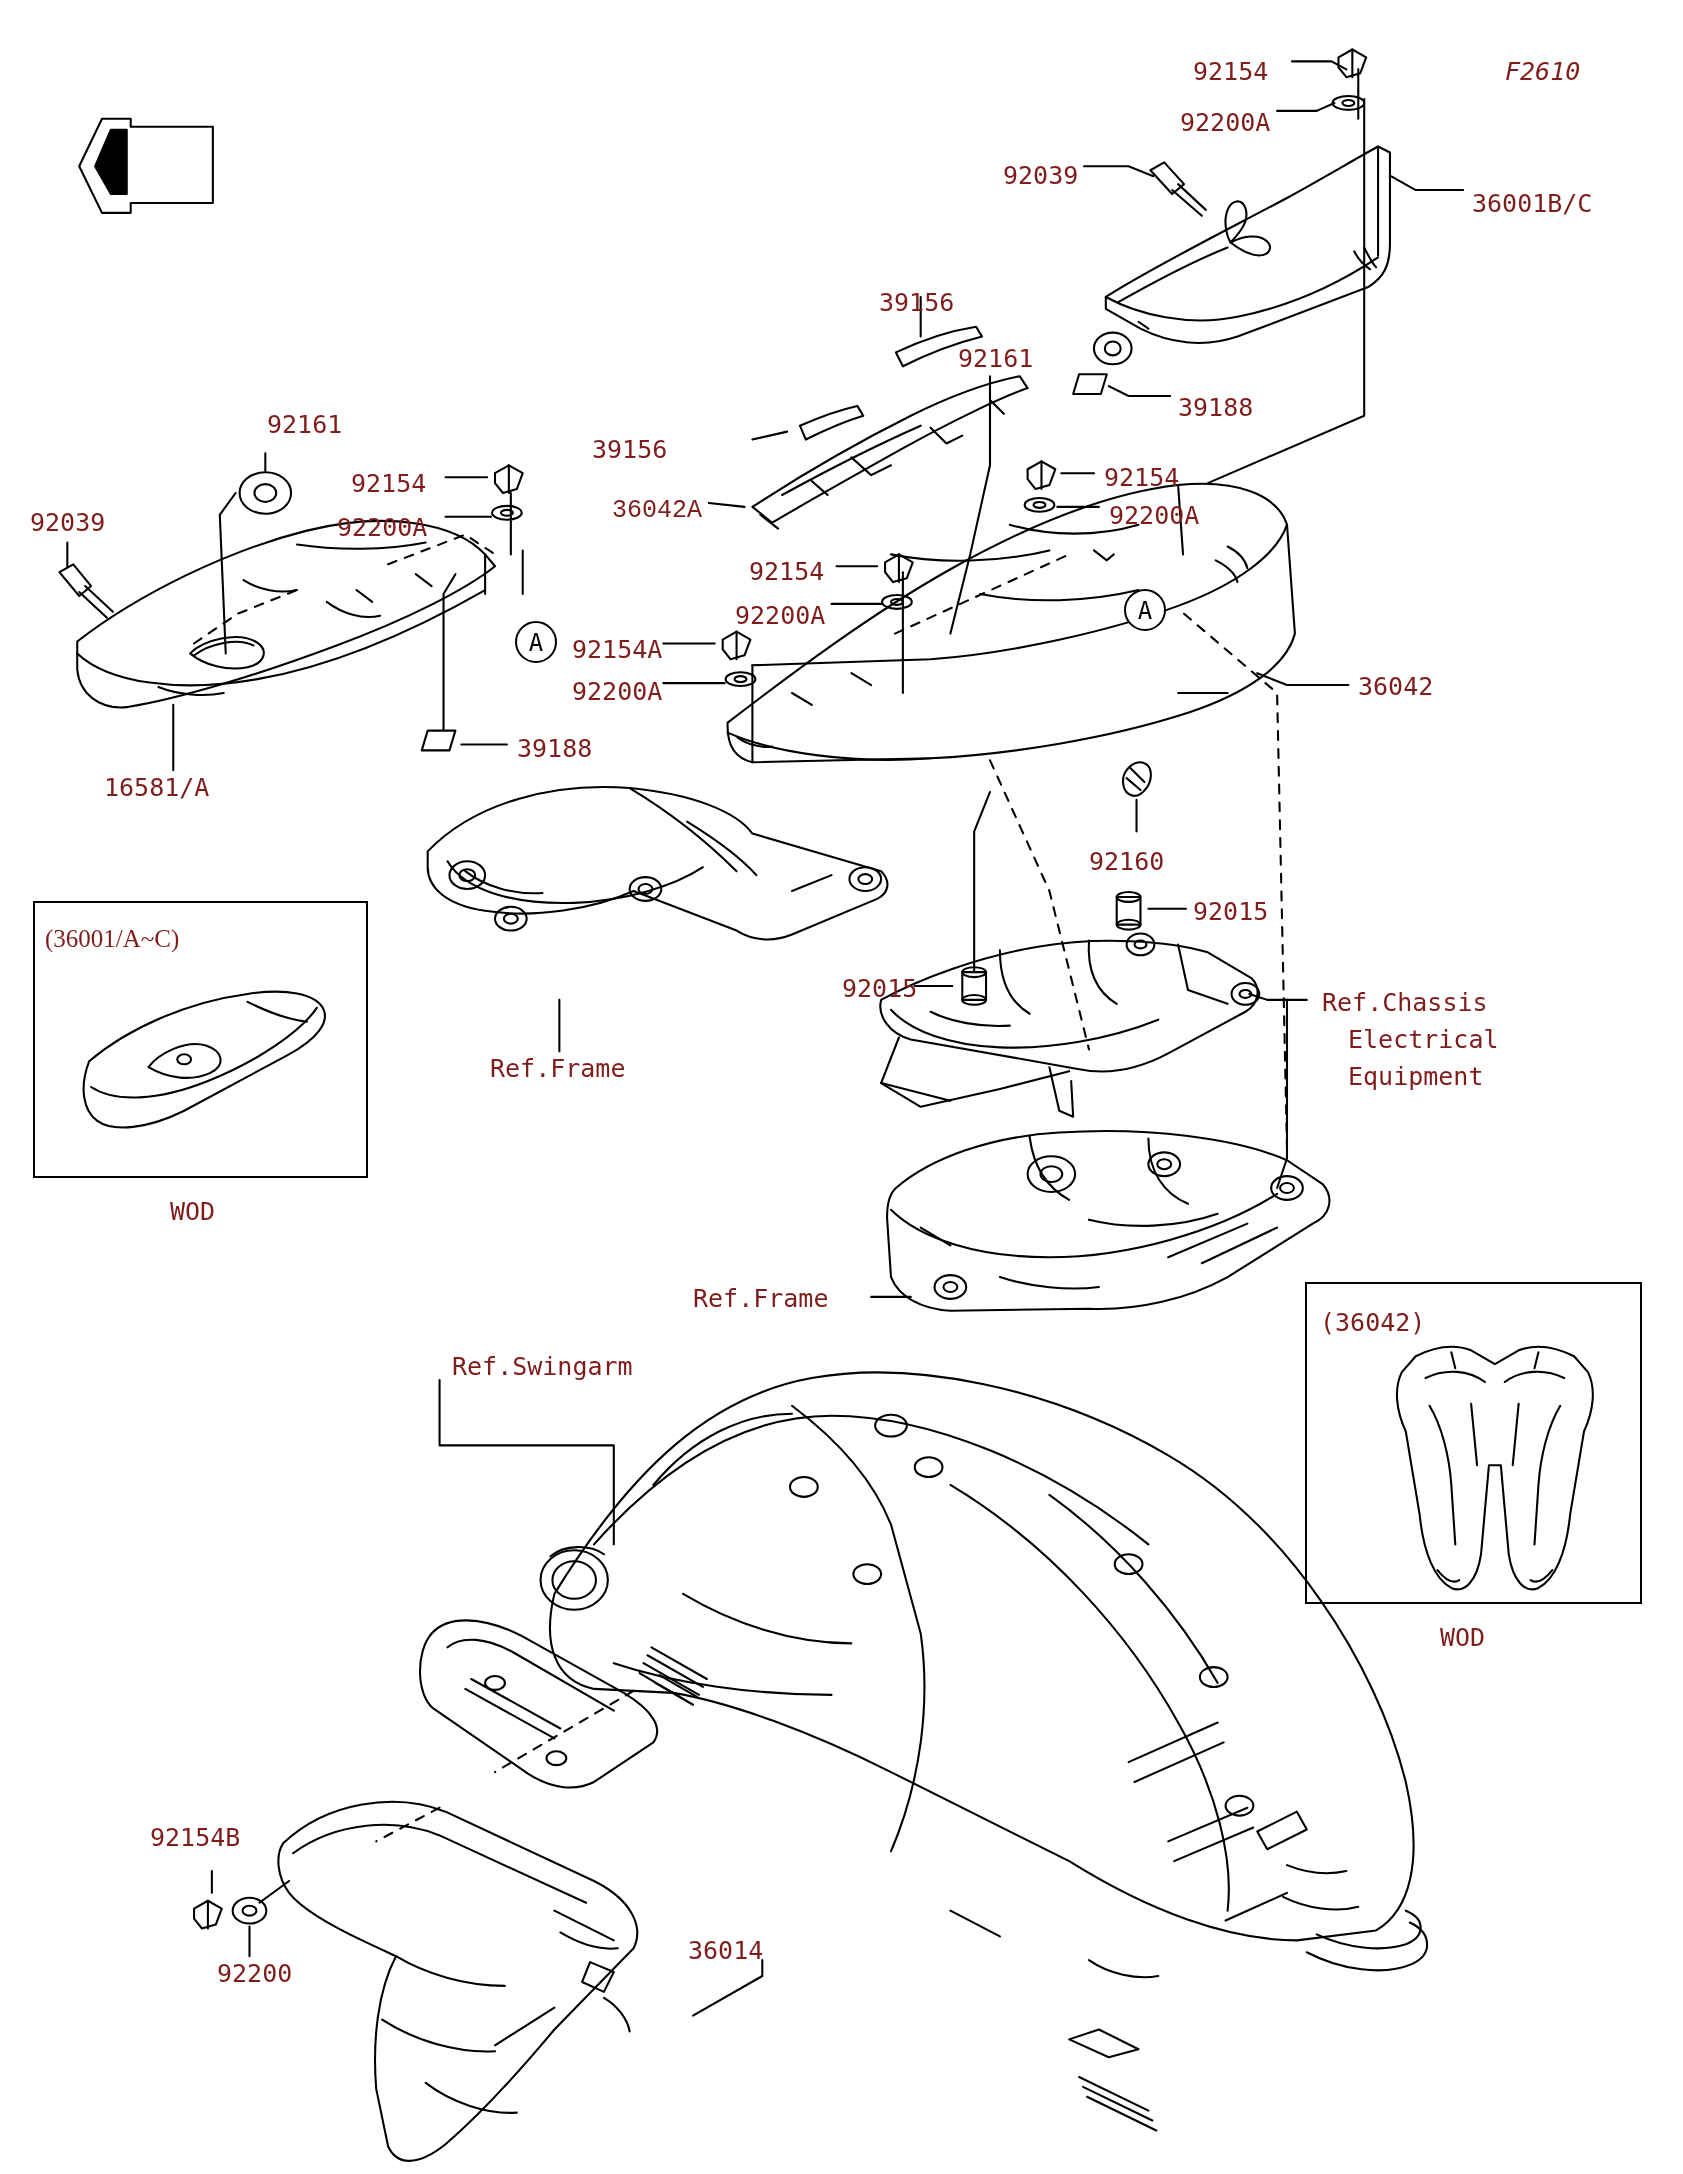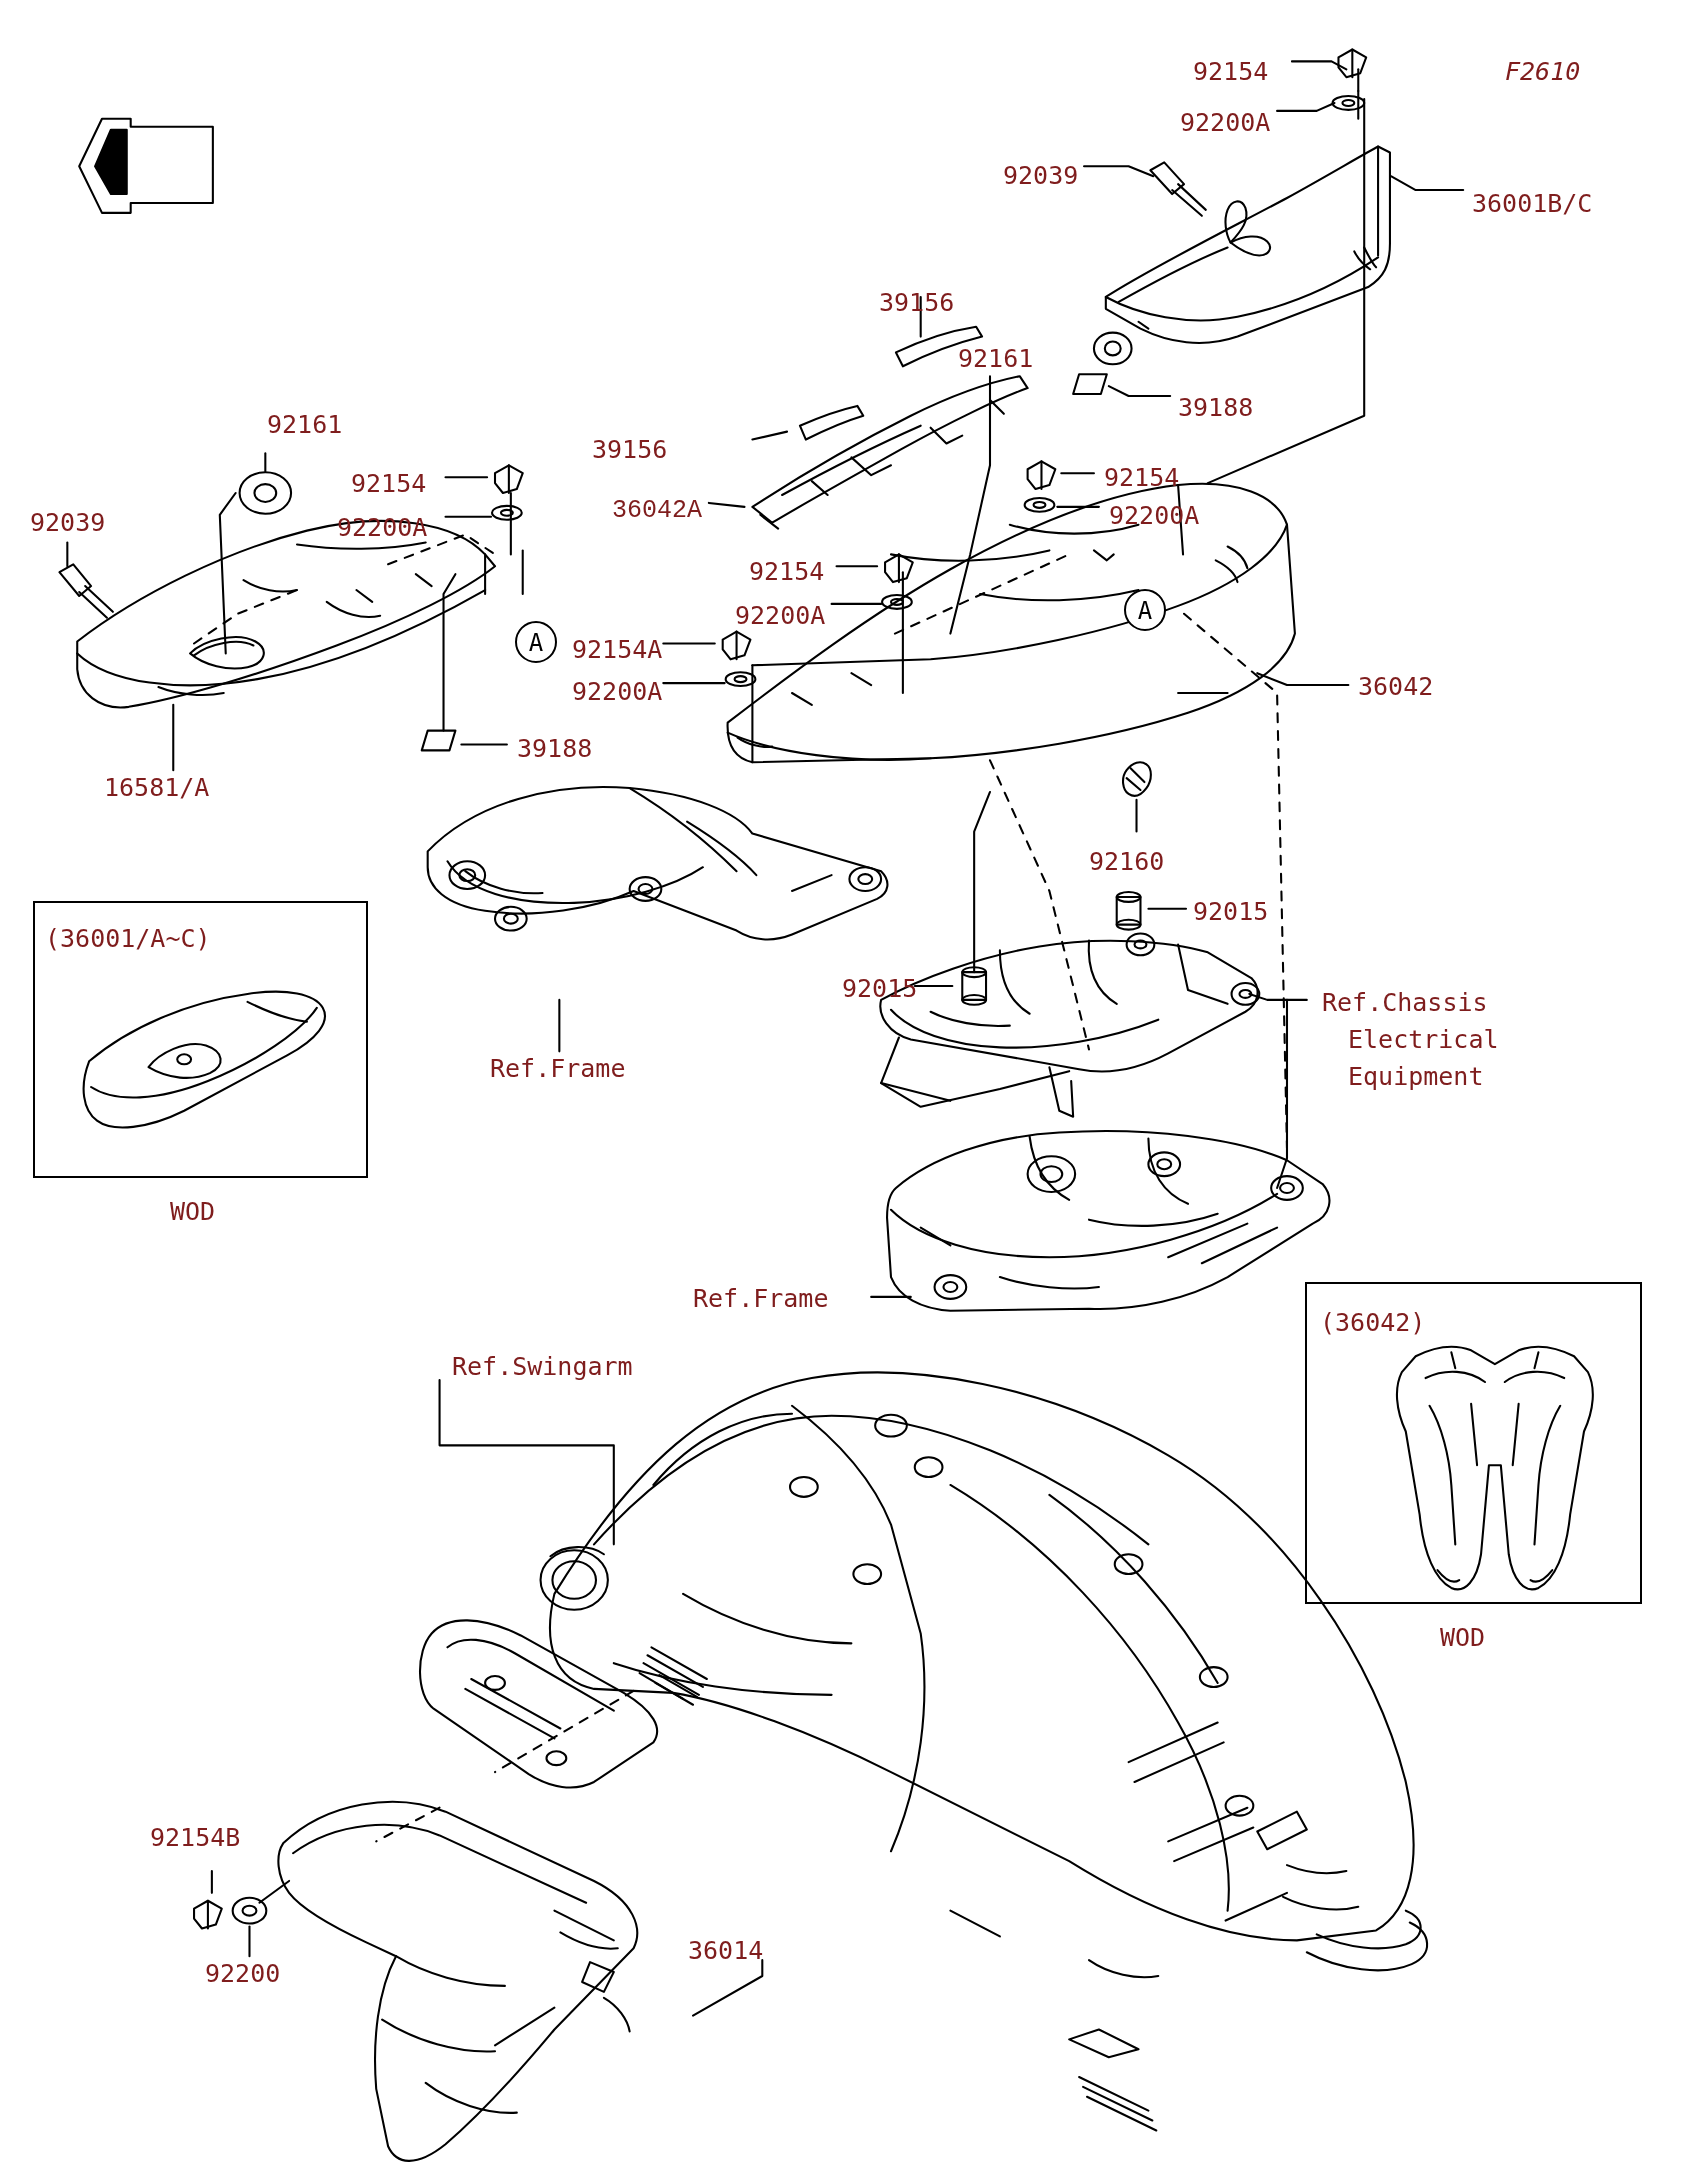--- a/index.html
+++ b/index.html
@@ -461,25 +461,25 @@
   <div class="lbl" style="left:572px;top:676px;">92200A</div>
   <div class="lbl" style="left:1358px;top:671px;">36042</div>
   <div class="lbl" style="left:517px;top:733px;">39188</div>
   <div class="lbl" style="left:104px;top:772px;">16581/A</div>
   <div class="lbl" style="left:1089px;top:846px;">92160</div>
   <div class="lbl" style="left:1193px;top:896px;">92015</div>
   <div class="lbl" style="left:842px;top:973px;">92015</div>
   <div class="lbl" style="left:1322px;top:987px;">Ref.Chassis</div>
   <div class="lbl" style="left:1348px;top:1024px;">Electrical</div>
   <div class="lbl" style="left:1348px;top:1061px;">Equipment</div>
-  <div class="lbl" style="left:45px;top:923px;">(36001/A~C)</div>
+  <div class="lbl" style="left:45px;top:923px;font-family:Liberation Serif, serif;">(36001/A~C)</div>
   <div class="lbl" style="left:490px;top:1053px;">Ref.Frame</div>
   <div class="lbl" style="left:170px;top:1196px;">WOD</div>
   <div class="lbl" style="left:693px;top:1283px;">Ref.Frame</div>
   <div class="lbl" style="left:1320px;top:1307px;text-align:right;">(36042)</div>
   <div class="lbl" style="left:414px;top:1351px;margin-left:38px;">Ref.Swingarm</div>
   <div class="lbl" style="left:1440px;top:1622px;">WOD</div>
   <div class="lbl" style="left:150px;top:1822px;">92154B</div>
   <div class="lbl" style="left:688px;top:1935px;">36014</div>
-  <div class="lbl" style="left:205px;top:1958px;">92200</div>
+  <div class="lbl" style="left:217px;top:1958px;">92200</div>
 
 </div>
 
 
 </body></html>

